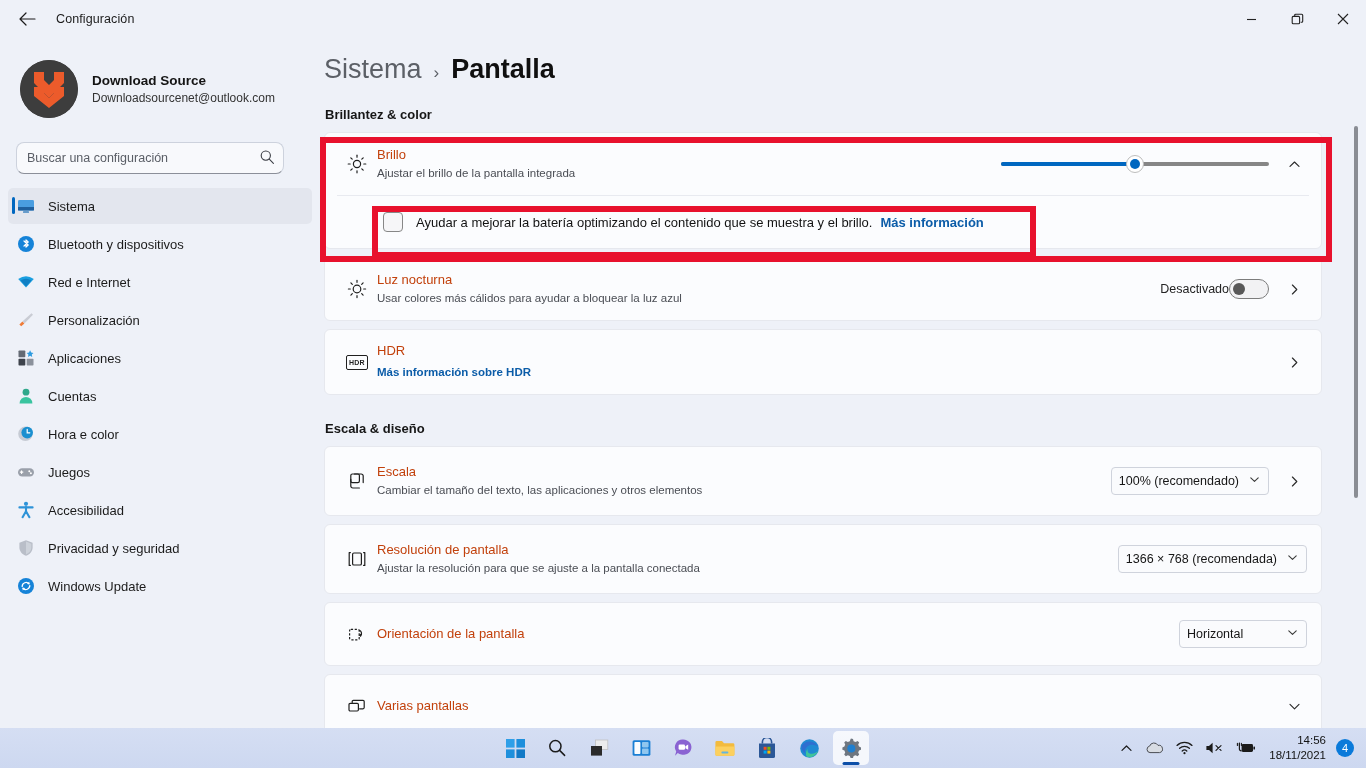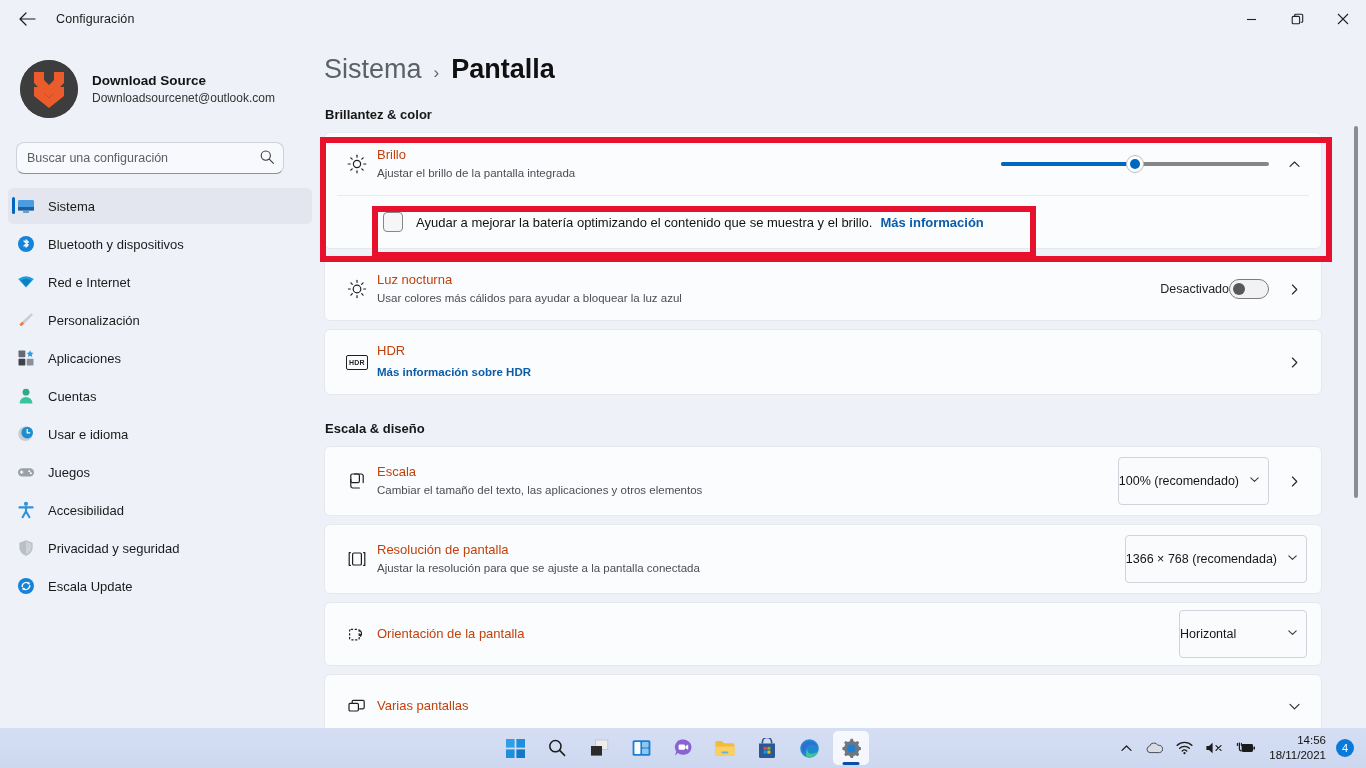--- a/index.html
+++ b/index.html
@@ -258,23 +258,23 @@
   .toggle .knob {
     position: absolute; left: 3px; top: 3px;
     width: 12px; height: 12px;
     border-radius: 50%;
     background: #585858;
   }
 
   
   .dropdown {
     display: inline-flex; align-items: center; justify-content: space-between;
-    height: 48px;
+    height: 28px;
     min-width: 150px;
-    padding: 0 8px 0 0;
+    padding: 0 8px 0 7px;
     border: 1px solid #cfd3dc;
     border-radius: 4px;
     background: #fafbfd;
     font-size: 12.5px;
     color: #161616;
     cursor: pointer;
   }
   .dropdown .dd-arrow { margin-left: 10px; color: #3a3a3a; }
 
   
@@ -494,21 +494,21 @@
       </div>
 
       <div class="navitem">
         <span class="navicon">
           <svg width="18" height="18" viewBox="0 0 18 18">
             <circle cx="8.4" cy="8.8" r="7.2" fill="#c6cbd4"></circle>
             <circle cx="10.2" cy="7.6" r="5.8" fill="#1a8fd0"></circle>
             <path d="M10.2 4.4 V7.8 H12.8" stroke="#fff" stroke-width="1.2" fill="none" stroke-linecap="round"></path>
           </svg>
         </span>
-        <span class="navlabel">Usar e idioma</span>
+        <span class="navlabel">Hora e color</span>
       </div>
 
       <div class="navitem">
         <span class="navicon">
           <svg width="18" height="18" viewBox="0 0 18 18">
             <rect x="1" y="5.2" width="16" height="8.4" rx="4.2" fill="#9aa0aa"></rect>
             <path d="M4.6 7.8 V10.4 M3.3 9.1 H5.9" stroke="#fff" stroke-width="1.1" stroke-linecap="round"></path>
             <circle cx="12.3" cy="8.3" r="1" fill="#fff"></circle>
             <circle cx="13.9" cy="10.3" r="1" fill="#fff"></circle>
           </svg>
@@ -540,21 +540,21 @@
       <div class="navitem">
         <span class="navicon">
           <svg width="18" height="18" viewBox="0 0 18 18">
             <circle cx="9" cy="9" r="8" fill="#1583d8"></circle>
             <path d="M5.2 9.4 A3.9 3.9 0 0 1 12 6.8" stroke="#fff" stroke-width="1.3" fill="none" stroke-linecap="round"></path>
             <path d="M12.8 8.6 A3.9 3.9 0 0 1 6 11.2" stroke="#fff" stroke-width="1.3" fill="none" stroke-linecap="round"></path>
             <path d="M12.3 4.6 L12.4 7.2 L9.9 7" fill="#fff"></path>
             <path d="M5.7 13.4 L5.6 10.8 L8.1 11" fill="#fff"></path>
           </svg>
         </span>
-        <span class="navlabel">Escala Update</span>
+        <span class="navlabel">Windows Update</span>
       </div>
 
     </div>
   </div>
 
   <div class="content">
 
     <div class="breadcrumb">
       <span class="bc-root">Sistema</span>
       <span class="bc-sep">›</span>

